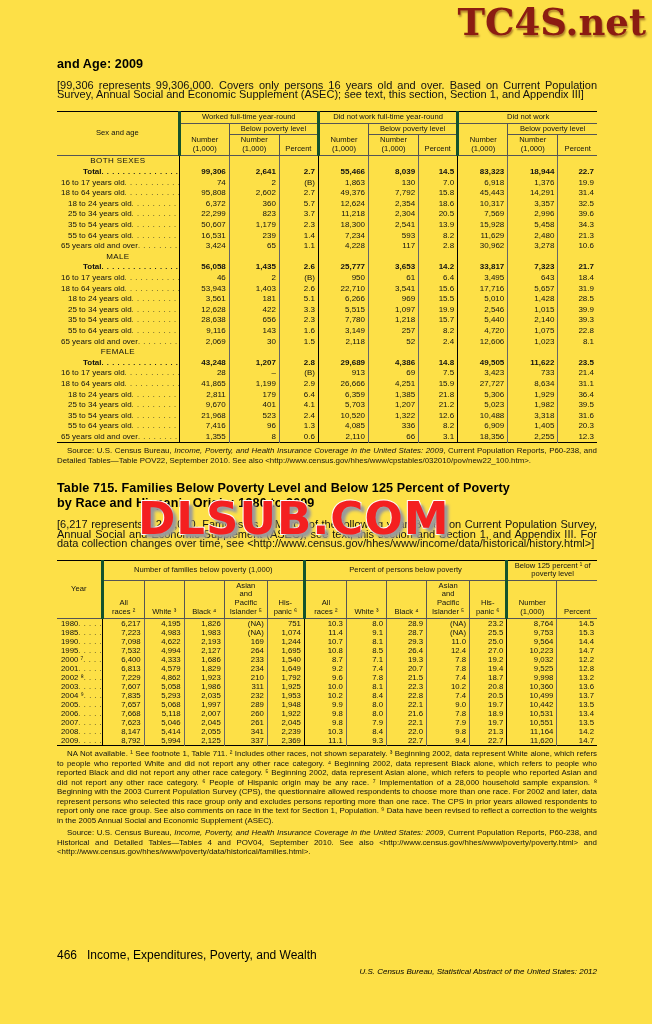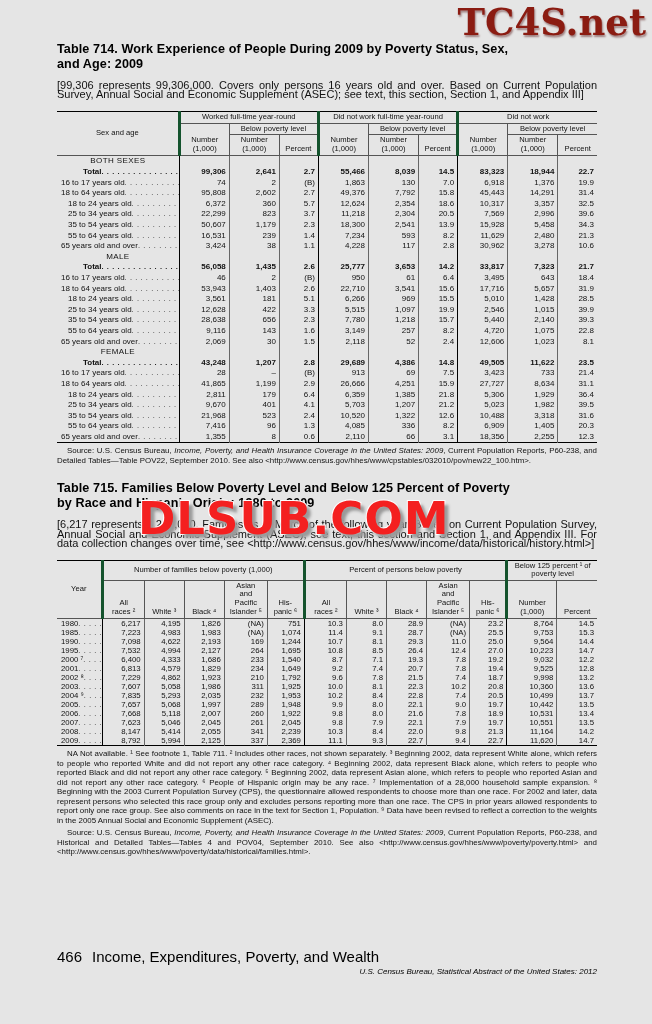--- a/index.html
+++ b/index.html
@@ -1,16 +1,16 @@
 <!DOCTYPE html>
 <html><head>
 <meta charset="utf-8">
 <style>
   html,body{margin:0;padding:0;background:#fff;}
-  .page{position:relative;width:652px;height:1024px;background:#e5e5e5;overflow:hidden;
+  .page{position:relative;width:652px;height:1024px;background:#fde047;overflow:hidden;
         font-family:"Liberation Sans","DejaVu Sans",sans-serif;color:#111;}
   .content{position:absolute;left:57px;top:34px;width:540px;}
 
   .t-title{font-size:12.6px;font-weight:bold;line-height:15px;color:#000;letter-spacing:0.1px;}
   .note{font-size:11px;line-height:9.6px;margin-top:6px;text-align:justify;word-break:break-word;}
 
   table.tbl{border-collapse:collapse;width:540px;table-layout:fixed;margin-top:7px;
             border-top:1.4px solid #000;border-bottom:1.4px solid #000;}
   .tbl thead{border-bottom:1.3px solid #000;}
   .tbl thead th{font-weight:normal;font-size:7.6px;line-height:8.6px;text-align:center;
@@ -37,21 +37,21 @@
   .dots{flex:1;overflow:hidden;white-space:nowrap;color:#222;font-size:7.4px;letter-spacing:0.6px;}
   .dots::after{content:" . . . . . . . . . . . . . . . . . . . . . . . . . . . . . . . . . . .";}
   td.ind0 .lw{padding-left:4px;}
   td.ind1 .lw{padding-left:11px;}
   td.ind2 .lw{padding-left:26px;}
   .t715 td.stub .lw{padding-left:4px;}
 
   .fnote{font-size:7.9px;line-height:9.5px;text-align:justify;margin:3px 0 0 0;text-indent:10px;word-break:break-word;}
   .gap715{margin-top:16px;}
 
-  .footer-left{position:absolute;left:57px;top:948px;font-size:15px;color:#000;}
+  .footer-left{position:absolute;left:57px;top:948px;font-size:12px;color:#000;}
   .footer-left .pgnum{margin-right:10px;}
   .footer-src{position:absolute;right:55px;top:967px;font-size:8px;font-style:italic;color:#000;}
 
   .wm{position:absolute;z-index:50;white-space:nowrap;}
   .wm-top{top:0;right:6px;font-family:"DejaVu Serif",serif;font-weight:bold;font-size:37px;
           color:#8b1c12;text-shadow:1px 2px 2px rgba(70,0,0,0.45);}
   .wm-mid{top:492px;left:138px;font-family:"DejaVu Sans",sans-serif;font-weight:bold;font-size:45px;
           color:#f42020;-webkit-text-stroke:2px #fff;paint-order:stroke fill;
           text-shadow:4px 4px 3px #9a9a9a;letter-spacing:1px;}
   .wm-bot{bottom:5px;left:50%;transform:translateX(-50%);font-family:"DejaVu Serif",serif;font-weight:bold;
@@ -60,21 +60,21 @@
 </style>
 </head>
 <body>
 
 <div class="page">
 
   <div class="wm wm-top">TC4S.net</div>
 
   <div class="content">
 
-    <h1 class="t-title"><span>Table 714. Work Experience of People During 2009 by Poverty Status, Sex,</span><br><span>and Age: 2009</span></h1>
+    <h1 class="t-title"><br><span>and Age: 2009</span></h1>
 
     <p class="note">[99,306 represents 99,306,000. Covers only persons 16 years old and over. Based on Current Population Survey, Annual Social and Economic Supplement (ASEC); see text, this section, Section 1, and Appendix III]</p>
 
     <table class="tbl t714">
       <colgroup>
         <col style="width:122px">
         <col style="width:50px">
           <col style="width:50px">
           <col style="width:39px">
         <col style="width:50px">
@@ -241,21 +241,21 @@
             <td class="num">21.3</td>
           </tr>
           <tr class="data-row">
             <td class="stub ind0">
               <div class="lw">
                 <span class="lt">65 years old and over</span>
                 <span class="dots"></span>
               </div>
             </td>
             <td class="num gb">3,424</td>
-            <td class="num">38</td>
+            <td class="num">65</td>
             <td class="num">1.1</td>
             <td class="num gb">4,228</td>
             <td class="num">117</td>
             <td class="num">2.8</td>
             <td class="num gb">30,962</td>
             <td class="num">3,278</td>
             <td class="num">10.6</td>
           </tr>
           <tr class="sec-row">
             <td class="sec-head">MALE</td>

